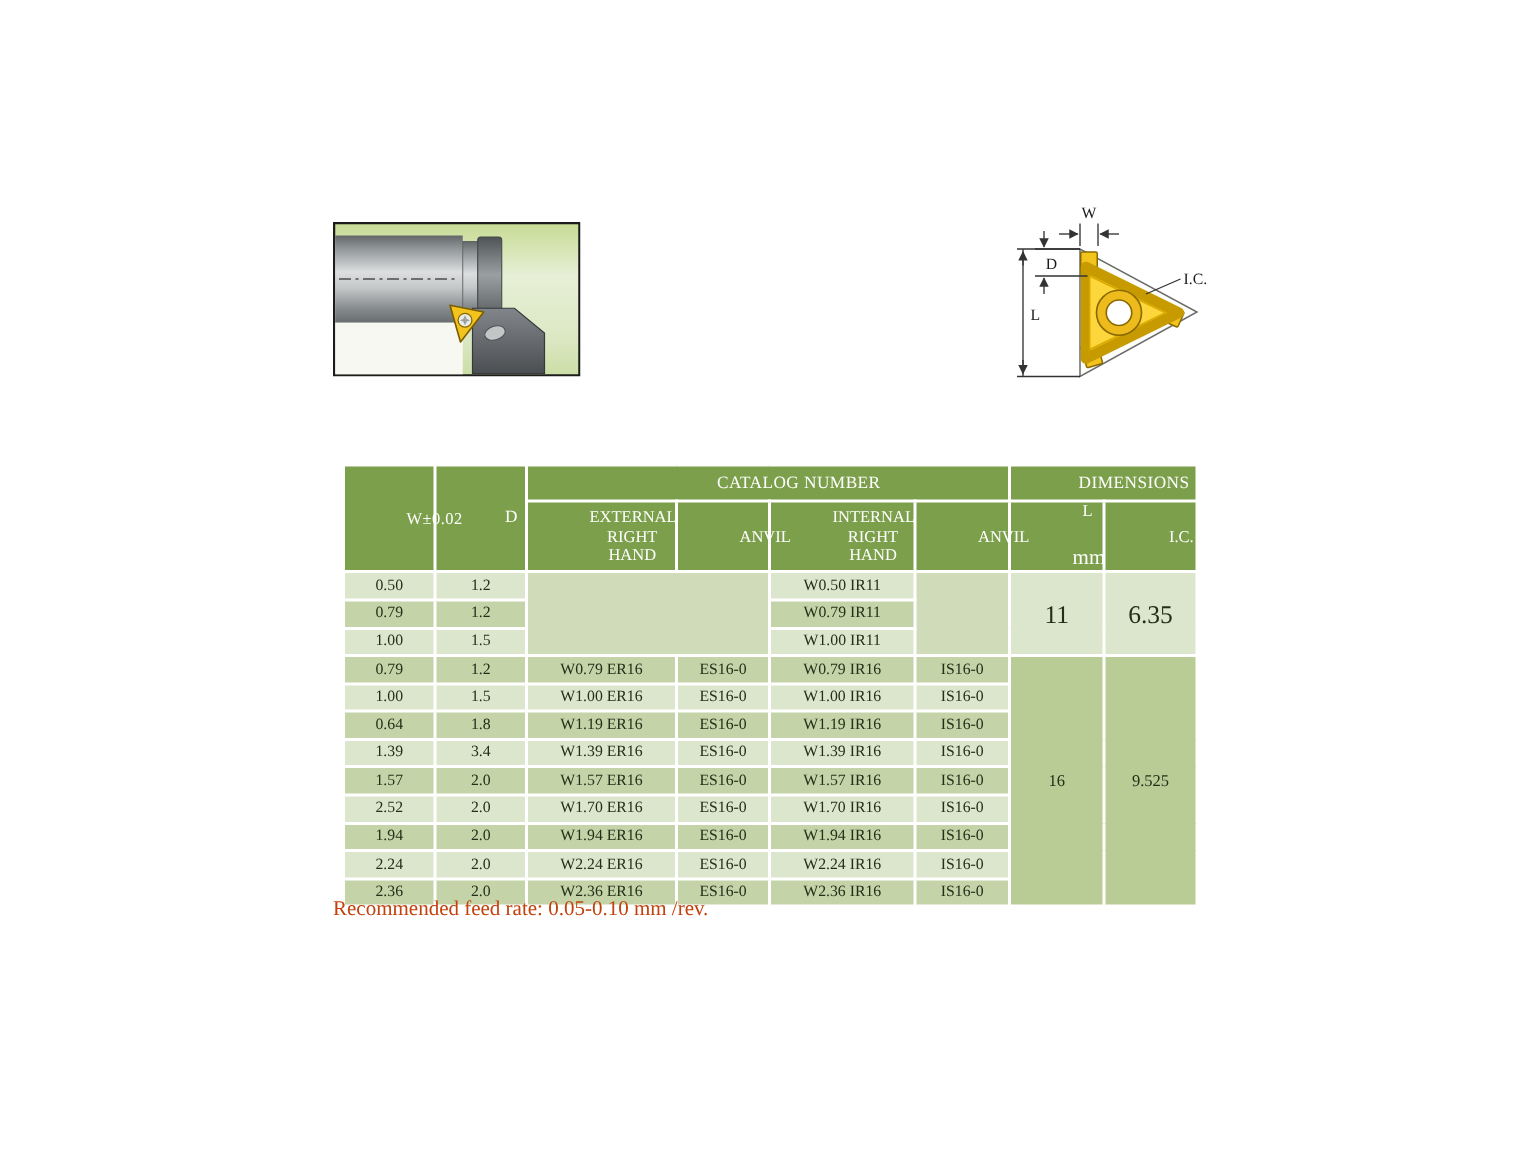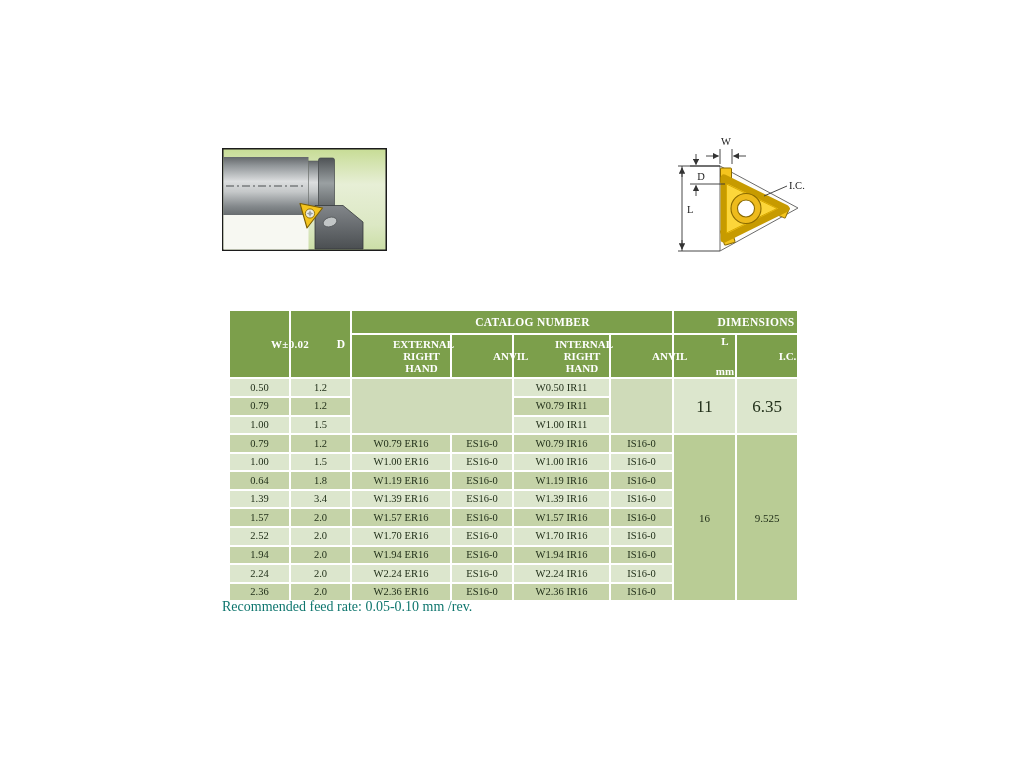--- a/index.html
+++ b/index.html
@@ -24,35 +24,35 @@
     border-collapse:collapse;table-layout:fixed;
     font-family:"Liberation Serif", serif;
   }
   table.spec th, table.spec td{
     border:2px solid var(--table-border);
     text-align:center;vertical-align:middle;
     padding:0;line-height:1.12;
   }
   table.spec thead th{
     background:var(--header-green);color:#ffffff;
-    font-weight:bold;font-size:11px;padding-left:41px;
+    font-weight:normal;font-size:11px;padding-left:41px;
   }
   table.spec thead tr.h1 th{height:22px;font-size:11.5px;letter-spacing:.3px;}
   table.spec thead tr.h2 th{height:26px;}
-  th .sub{display:block;font-size:11px;line-height:1;margin-top:19px;}
+  th .sub{display:block;font-size:14px;line-height:1;margin-top:19px;}
   table.spec tbody td{
     height:16.6px;font-size:10.5px;color:var(--text-dark);
   }
   tr.lt td{background:var(--row-light);}
   tr.dk td{background:var(--row-dark);}
   table.spec td.mid{background:var(--cell-merged);}
   table.spec td.lt2{background:var(--row-light);font-size:17px;}
   table.spec td.dims2{background:var(--dims-block2);font-size:11px;}
 
-  .notes{position:absolute;left:222px;top:597px;font-size:14px;color:#0f766e;line-height:20px;}
+  .notes{position:absolute;left:222px;top:597px;font-size:14px;color:#c2410c;line-height:20px;}
 
   svg text{font-family:"Liberation Serif", serif;}
 </style>
 </head>
 <body>
 
 <div class="page">
 
   <svg class="photo" width="165" height="103" viewBox="0 0 165 103">
     <defs>

